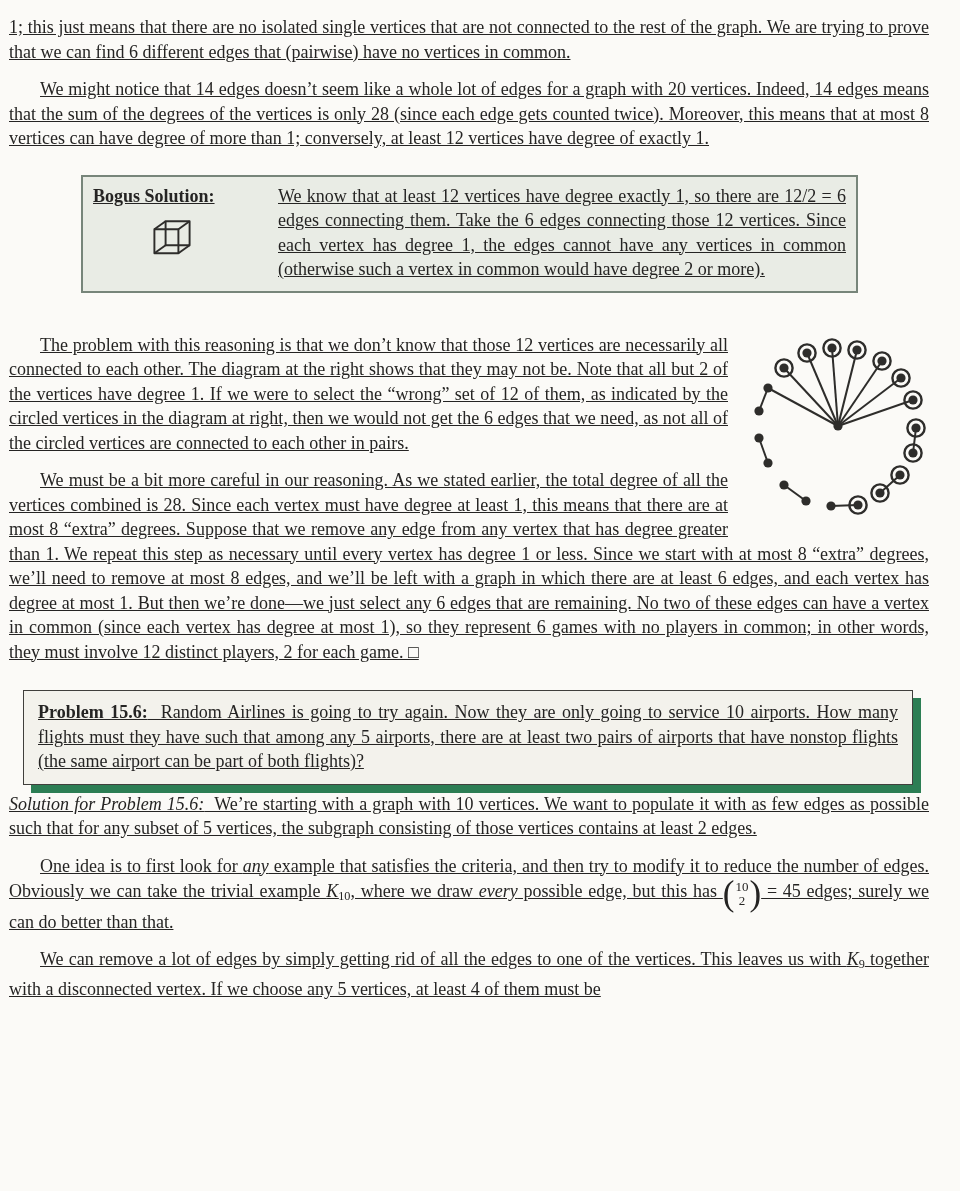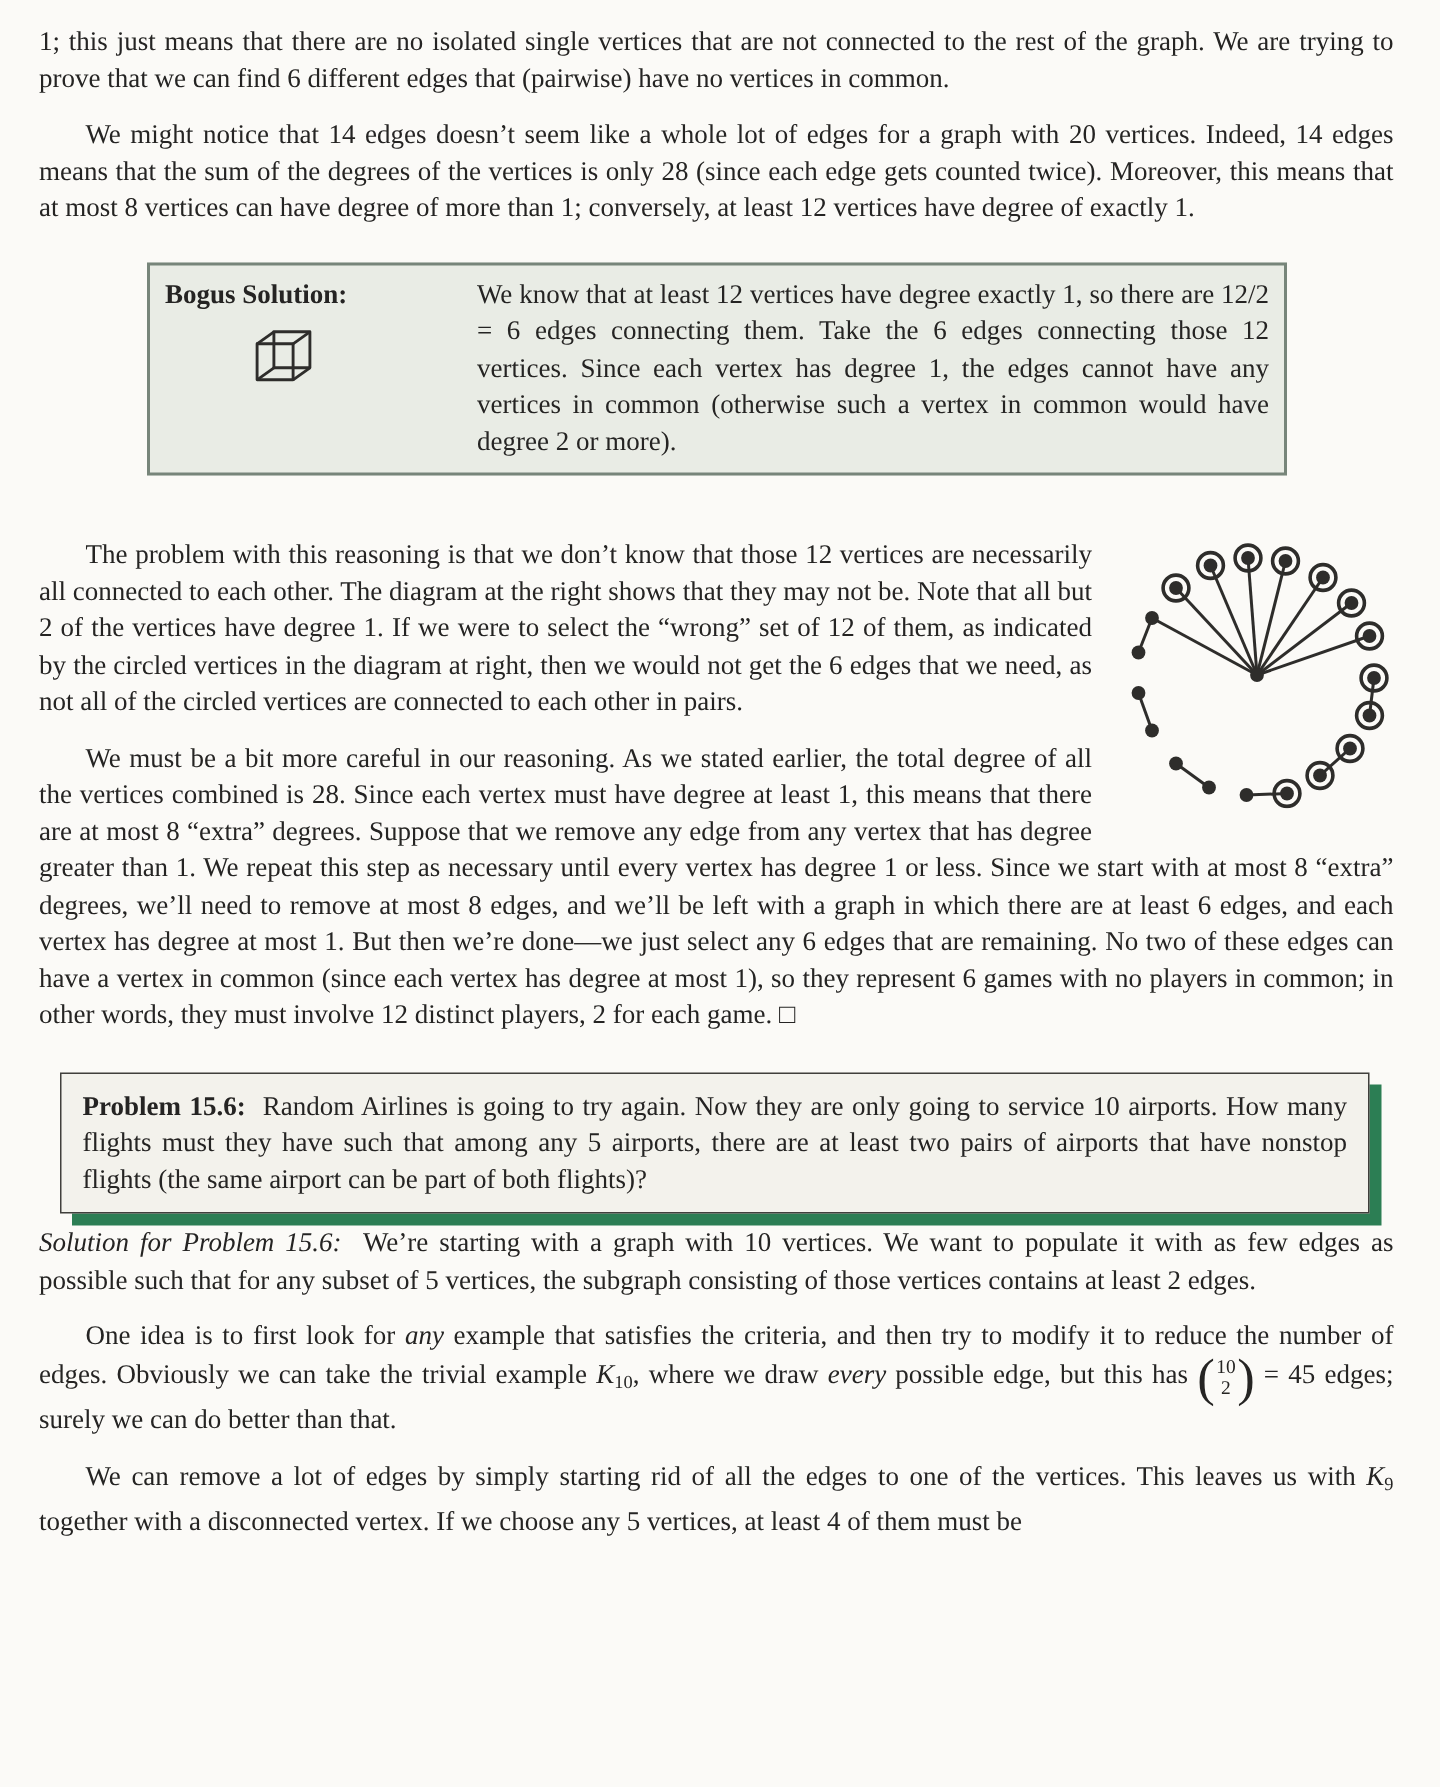--- a/index.html
+++ b/index.html
@@ -4,31 +4,32 @@
 <style>
   * { margin:0; padding:0; box-sizing:border-box; }
   html, body { width:960px; height:1191px; }
   body {
     background: var(--page-bg, #fbfaf7);
     color: var(--text, #252423);
     font-family: "Liberation Serif", "DejaVu Serif", serif;
   }
   .page {
     width:956px; height:1191px;
-    padding:15px 27px 0 26px;
+    padding:15px 27px 0 9px;
     font-size:18px; line-height:24.5px;
     text-align:justify;
     overflow:hidden;
+    text-decoration:underline;
   }
   .para { margin-bottom:13px; }
   .indent { text-indent:31px; }
 
   
   .bogus-box {
-    display:flex; gap:27px;
+    display:flex; gap:4px;
     margin:24px 71px 40px 72px;
     background: var(--bogus-bg, #e9ece5);
     border:2px solid var(--bogus-border, #77857a);
     padding:7px 10px 9px 10px;
     text-indent:0;
   }
   .bogus-left { flex:0 0 158px; }
   .bogus-label { font-weight:bold; }
   .bogus-icon { display:block; margin:8px auto 0; }
   .bogus-text { flex:1;margin-left:23px; }
@@ -151,15 +152,15 @@
 
   <p class="para indent"><span>One idea is to first look for </span><span class="seg-i">any</span><span> example that satisfies the criteria, and then try to modify it to reduce the number of edges.  Obviously we can take the trivial example </span><span class="seg-i">K</span><span class="sub">10</span><span>, where we draw </span><span class="seg-i">every</span><span> possible edge, but this has </span><span class="binom">
         <span class="bparen">(</span>
         <span class="bstack">
           <span>10</span>
           <span>2</span>
         </span>
         <span class="bparen">)</span>
       </span><span> = 45 edges; surely we can do better than that.</span></p>
 
-  <p class="para indent"><span>We can remove a lot of edges by simply starting rid of all the edges to one of the vertices.  This leaves us with </span><span class="seg-i">K</span><span class="sub">9</span><span> together with a disconnected vertex.  If we choose any 5 vertices, at least 4 of them must be</span></p>
+  <p class="para indent"><span>We can remove a lot of edges by simply getting rid of all the edges to one of the vertices.  This leaves us with </span><span class="seg-i">K</span><span class="sub">9</span><span> together with a disconnected vertex.  If we choose any 5 vertices, at least 4 of them must be</span></p>
 
 </div>
 
 </body></html>

